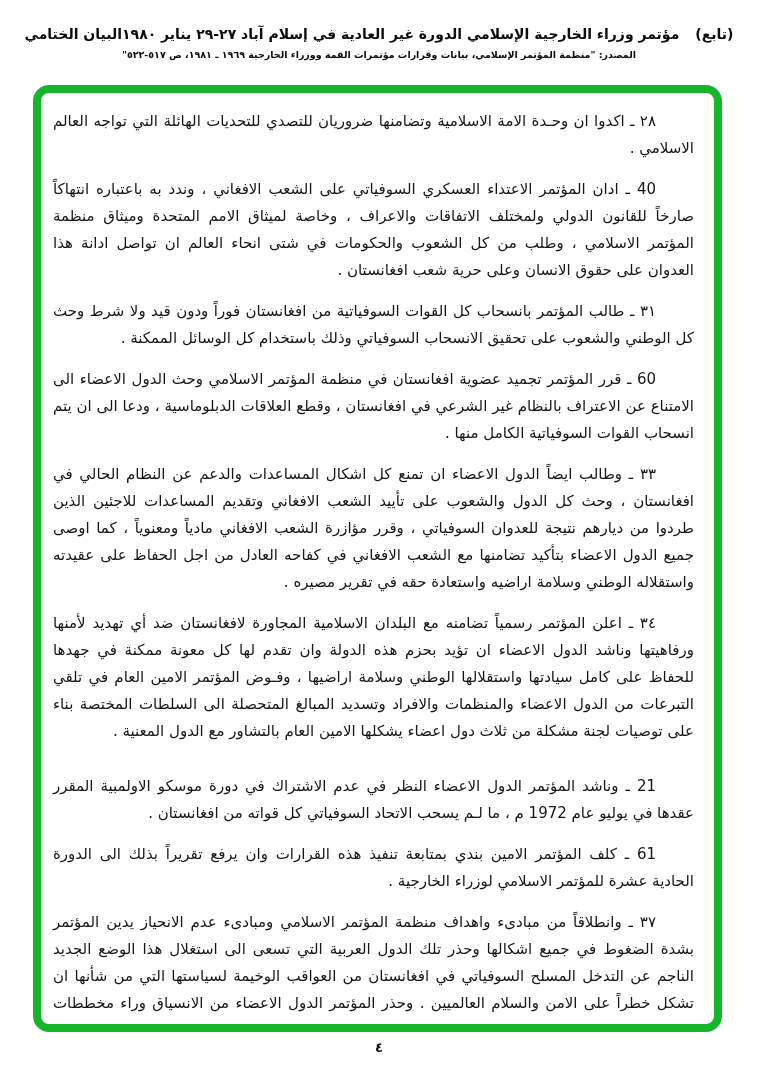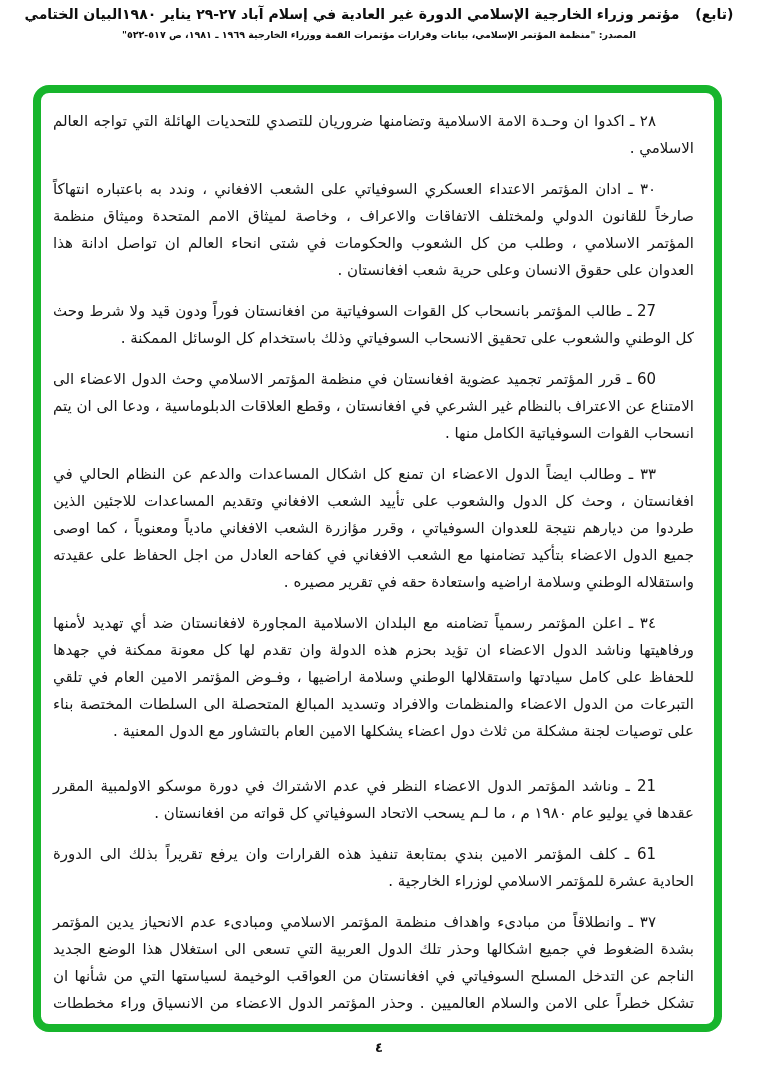--- a/index.html
+++ b/index.html
@@ -11,21 +11,21 @@
     width: 758px;
     height: 1078px;
     position: relative;
     font-family: "DejaVu Sans", sans-serif;
     color: #111111;
     overflow: hidden;
   }
   .page-header {
     direction: rtl;
     text-align: center;
-    padding-top: 6px;
+    padding-top: 26px;
   }
   .doc-title {
     font-size: 14px;
     font-weight: bold;
     white-space: nowrap;
     color: #0d0d0d;
   }
   .doc-title .continued {
     margin-left: 16px;
     display: inline-block;
@@ -86,31 +86,31 @@
   </div>
   <div class="source-line">المصدر: "منظمة المؤتمر الإسلامي، بيانات وقرارات مؤتمرات القمة ووزراء الخارجية ١٩٦٩ ـ ١٩٨١، ص ٥١٧-٥٢٢"</div>
 </div>
 
 <div class="document-box">
   <div class="document-body">
 
     <p class="para"><span class="pnum">٢٨</span> <span>ـ</span> <span>اكدوا ان وحـدة الامة الاسلامية وتضامنها ضروريان للتصدي للتحديات الهائلة التي تواجه العالم الاسلامي .</span></p>
 
 
-    <p class="para"><span class="pnum">٣٠</span> <span>ـ</span> <span>ادان المؤتمر الاعتداء العسكري السوفياتي على الشعب الافغاني ، وندد به باعتباره انتهاكاً صارخاً للقانون الدولي ولمختلف الاتفاقات والاعراف ، وخاصة لميثاق الامم المتحدة وميثاق منظمة المؤتمر الاسلامي ، وطلب من كل الشعوب والحكومات في شتى انحاء العالم ان تواصل ادانة هذا العدوان على حقوق الانسان وعلى حرية شعب افغانستان .</span></p>
+    <p class="para"><span class="pnum">40</span> <span>ـ</span> <span>ادان المؤتمر الاعتداء العسكري السوفياتي على الشعب الافغاني ، وندد به باعتباره انتهاكاً صارخاً للقانون الدولي ولمختلف الاتفاقات والاعراف ، وخاصة لميثاق الامم المتحدة وميثاق منظمة المؤتمر الاسلامي ، وطلب من كل الشعوب والحكومات في شتى انحاء العالم ان تواصل ادانة هذا العدوان على حقوق الانسان وعلى حرية شعب افغانستان .</span></p>
 
-    <p class="para"><span class="pnum">27</span> <span>ـ</span> <span>طالب المؤتمر بانسحاب كل القوات السوفياتية من افغانستان فوراً ودون قيد ولا شرط وحث كل الوطني والشعوب على تحقيق الانسحاب السوفياتي وذلك باستخدام كل الوسائل الممكنة .</span></p>
+    <p class="para"><span class="pnum">٣١</span> <span>ـ</span> <span>طالب المؤتمر بانسحاب كل القوات السوفياتية من افغانستان فوراً ودون قيد ولا شرط وحث كل الوطني والشعوب على تحقيق الانسحاب السوفياتي وذلك باستخدام كل الوسائل الممكنة .</span></p>
 
     <p class="para"><span class="pnum">60</span> <span>ـ</span> <span>قرر المؤتمر تجميد عضوية افغانستان في منظمة المؤتمر الاسلامي وحث الدول الاعضاء الى الامتناع عن الاعتراف بالنظام غير الشرعي في افغانستان ، وقطع العلاقات الدبلوماسية ، ودعا الى ان يتم انسحاب القوات السوفياتية الكامل منها .</span></p>
 
     <p class="para"><span class="pnum">٣٣</span> <span>ـ</span> <span>وطالب ايضاً الدول الاعضاء ان تمنع كل اشكال المساعدات والدعم عن النظام الحالي في افغانستان ، وحث كل الدول والشعوب على تأييد الشعب الافغاني وتقديم المساعدات للاجئين الذين طردوا من ديارهم نتيجة للعدوان السوفياتي ، وقرر مؤازرة الشعب الافغاني مادياً ومعنوياً ، كما اوصى جميع الدول الاعضاء بتأكيد تضامنها مع الشعب الافغاني في كفاحه العادل من اجل الحفاظ على عقيدته واستقلاله الوطني وسلامة اراضيه واستعادة حقه في تقرير مصيره .</span></p>
 
     <p class="para"><span class="pnum">٣٤</span> <span>ـ</span> <span>اعلن المؤتمر رسمياً تضامنه مع البلدان الاسلامية المجاورة لافغانستان ضد أي تهديد لأمنها ورفاهيتها وناشد الدول الاعضاء ان تؤيد بحزم هذه الدولة وان تقدم لها كل معونة ممكنة في جهدها للحفاظ على كامل سيادتها واستقلالها الوطني وسلامة اراضيها ، وفـوض المؤتمر الامين العام في تلقي التبرعات من الدول الاعضاء والمنظمات والافراد وتسديد المبالغ المتحصلة الى السلطات المختصة بناء على توصيات لجنة مشكلة من ثلاث دول اعضاء يشكلها الامين العام بالتشاور مع الدول المعنية .</span></p>
 
-    <p class="para extra-gap"><span class="pnum">21</span> <span>ـ</span> <span>وناشد المؤتمر الدول الاعضاء النظر في عدم الاشتراك في دورة موسكو الاولمبية المقرر عقدها في يوليو عام ١٩٨٠ م ، ما لـم يسحب الاتحاد السوفياتي كل قواته من افغانستان .</span></p>
+    <p class="para extra-gap"><span class="pnum">21</span> <span>ـ</span> <span>وناشد المؤتمر الدول الاعضاء النظر في عدم الاشتراك في دورة موسكو الاولمبية المقرر عقدها في يوليو عام 1972 م ، ما لـم يسحب الاتحاد السوفياتي كل قواته من افغانستان .</span></p>
 
     <p class="para"><span class="pnum">61</span> <span>ـ</span> <span>كلف المؤتمر الامين بندي بمتابعة تنفيذ هذه القرارات وان يرفع تقريراً بذلك الى الدورة الحادية عشرة للمؤتمر الاسلامي لوزراء الخارجية .</span></p>
 
     <p class="para"><span class="pnum">٣٧</span> <span>ـ</span> <span>وانطلاقاً من مبادىء واهداف منظمة المؤتمر الاسلامي ومبادىء عدم الانحياز يدين المؤتمر بشدة الضغوط في جميع اشكالها وحذر تلك الدول العربية التي تسعى الى استغلال هذا الوضع الجديد الناجم عن التدخل المسلح السوفياتي في افغانستان من العواقب الوخيمة لسياستها التي من شأنها ان تشكل خطراً على الامن والسلام العالميين . وحذر المؤتمر الدول الاعضاء من الانسياق وراء مخططات واستراتيجيات وسياسات الدولتين العظمتين ، وتحويل المنظمة الى ساحة للصراع بينهما ويدعو المؤتمر جميع الدول الاسلامية الى توحيد جهودها</span></p>
 
   </div>
 </div>
 
 <div class="page-number">٤</div>
 

